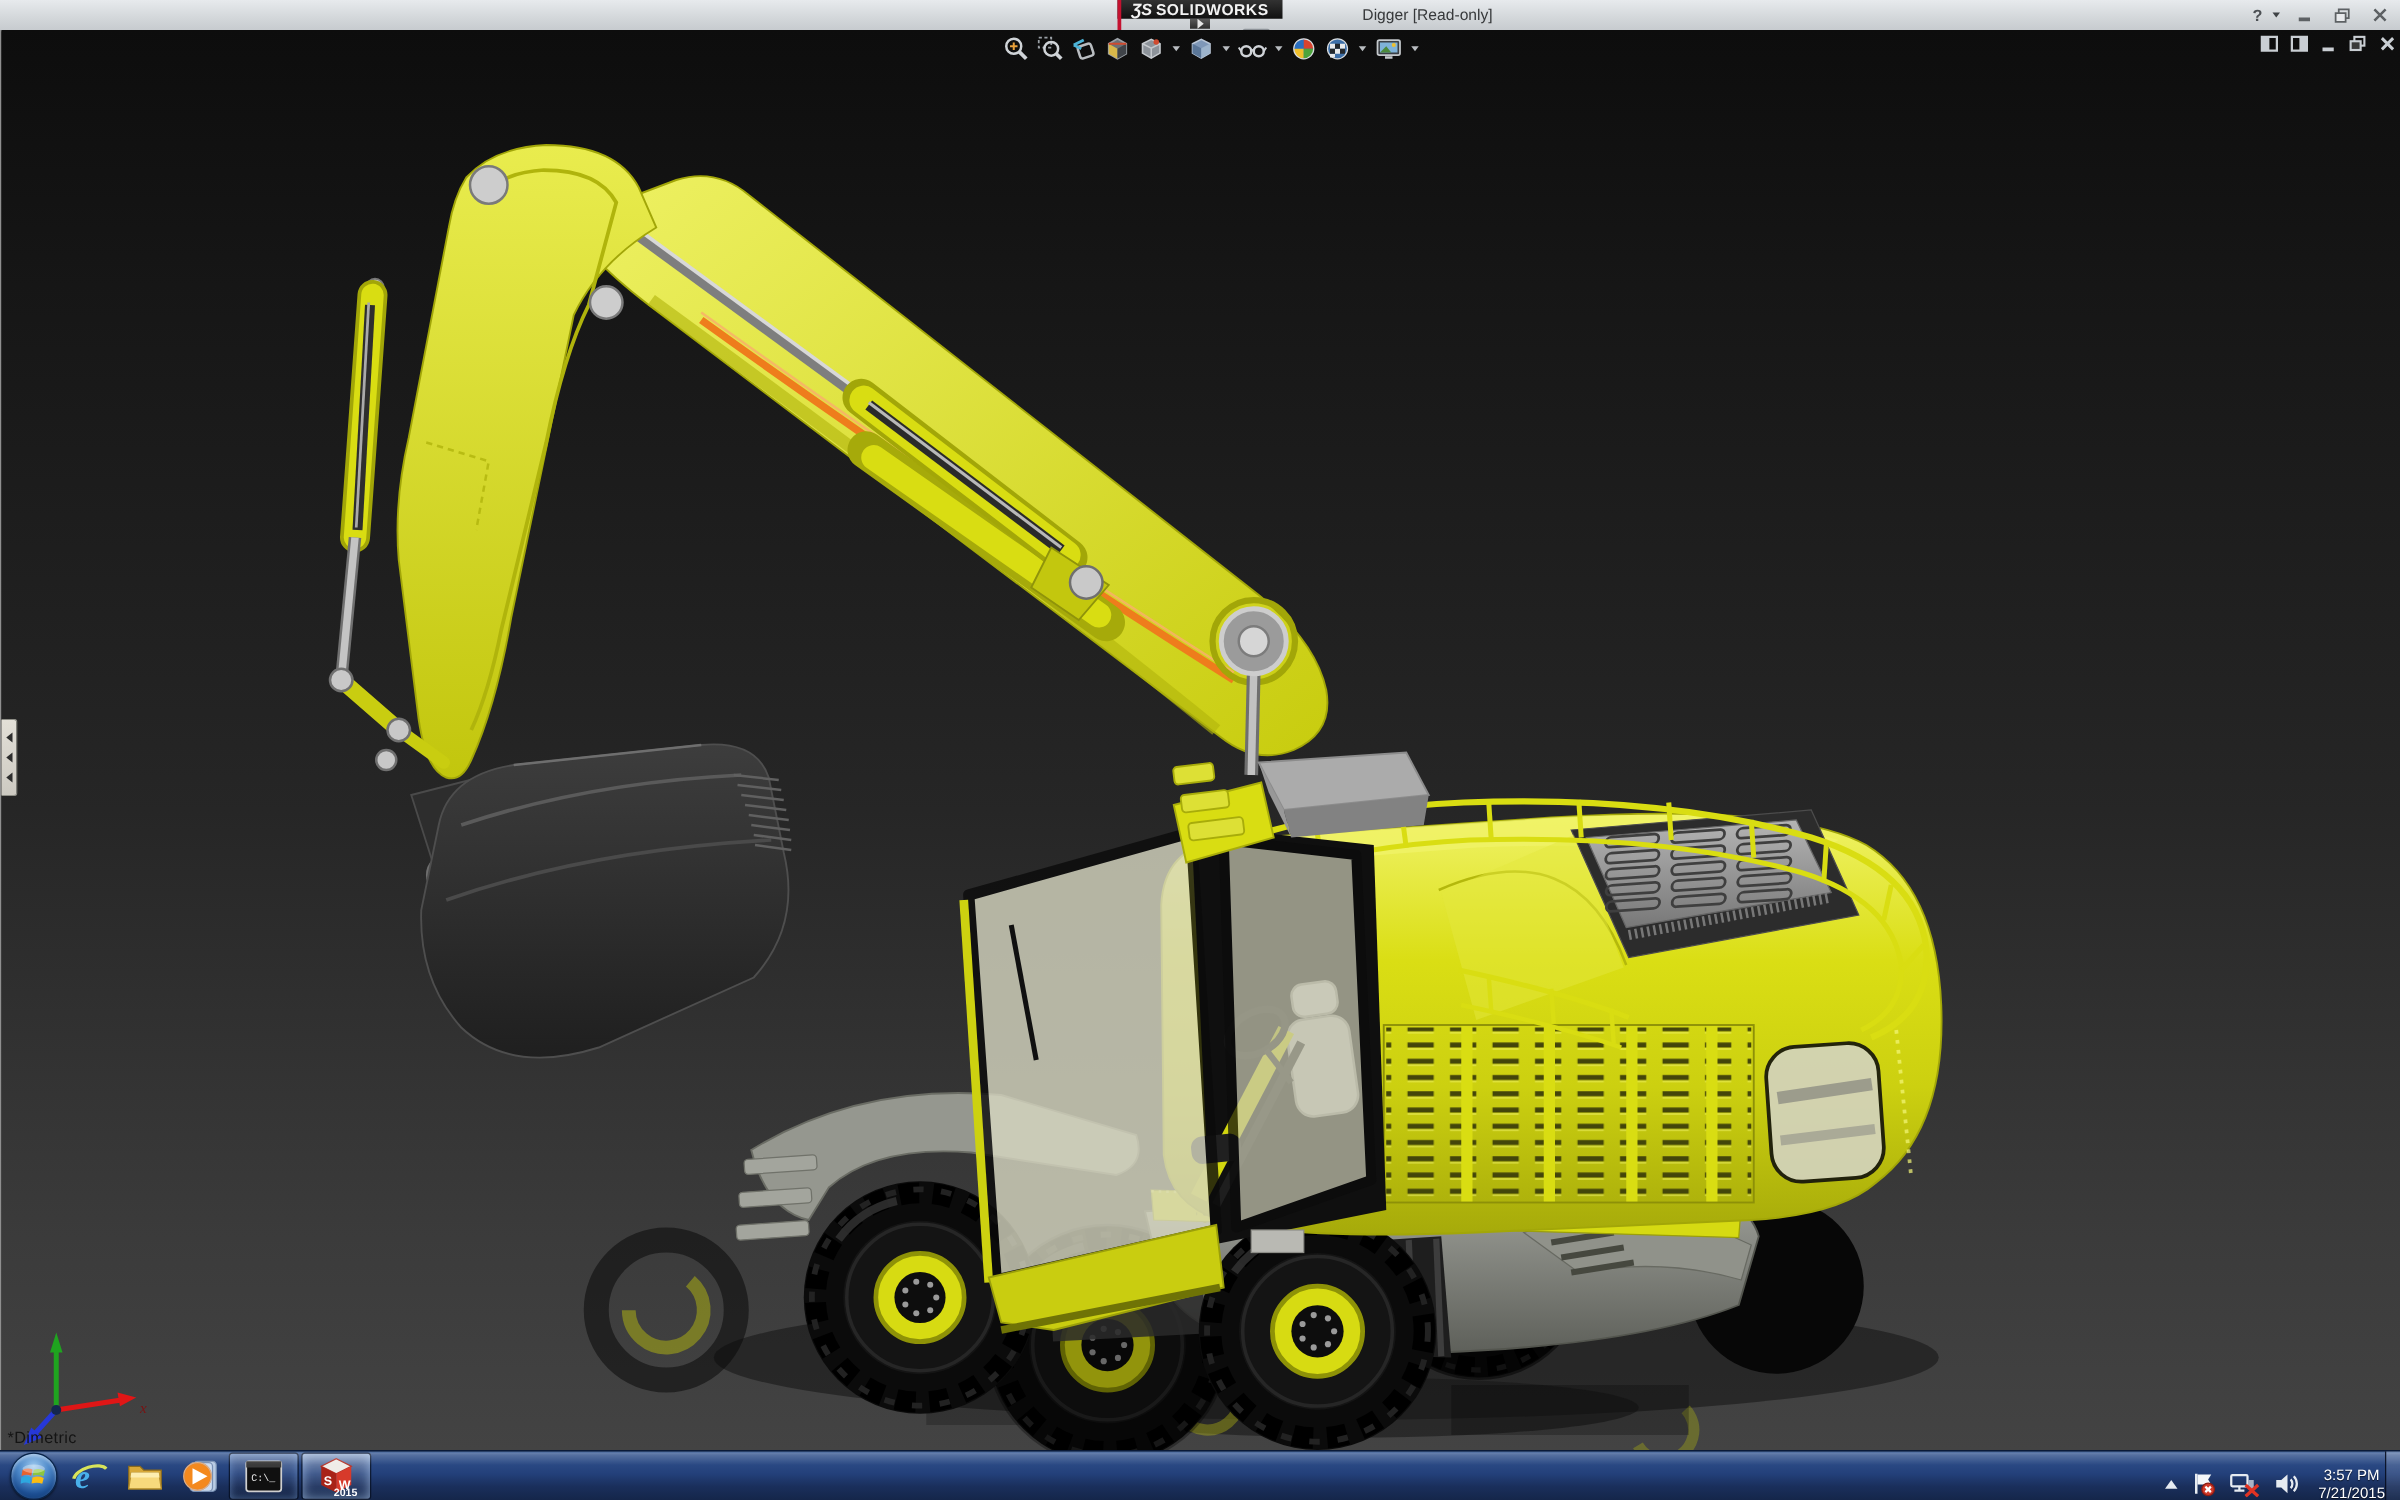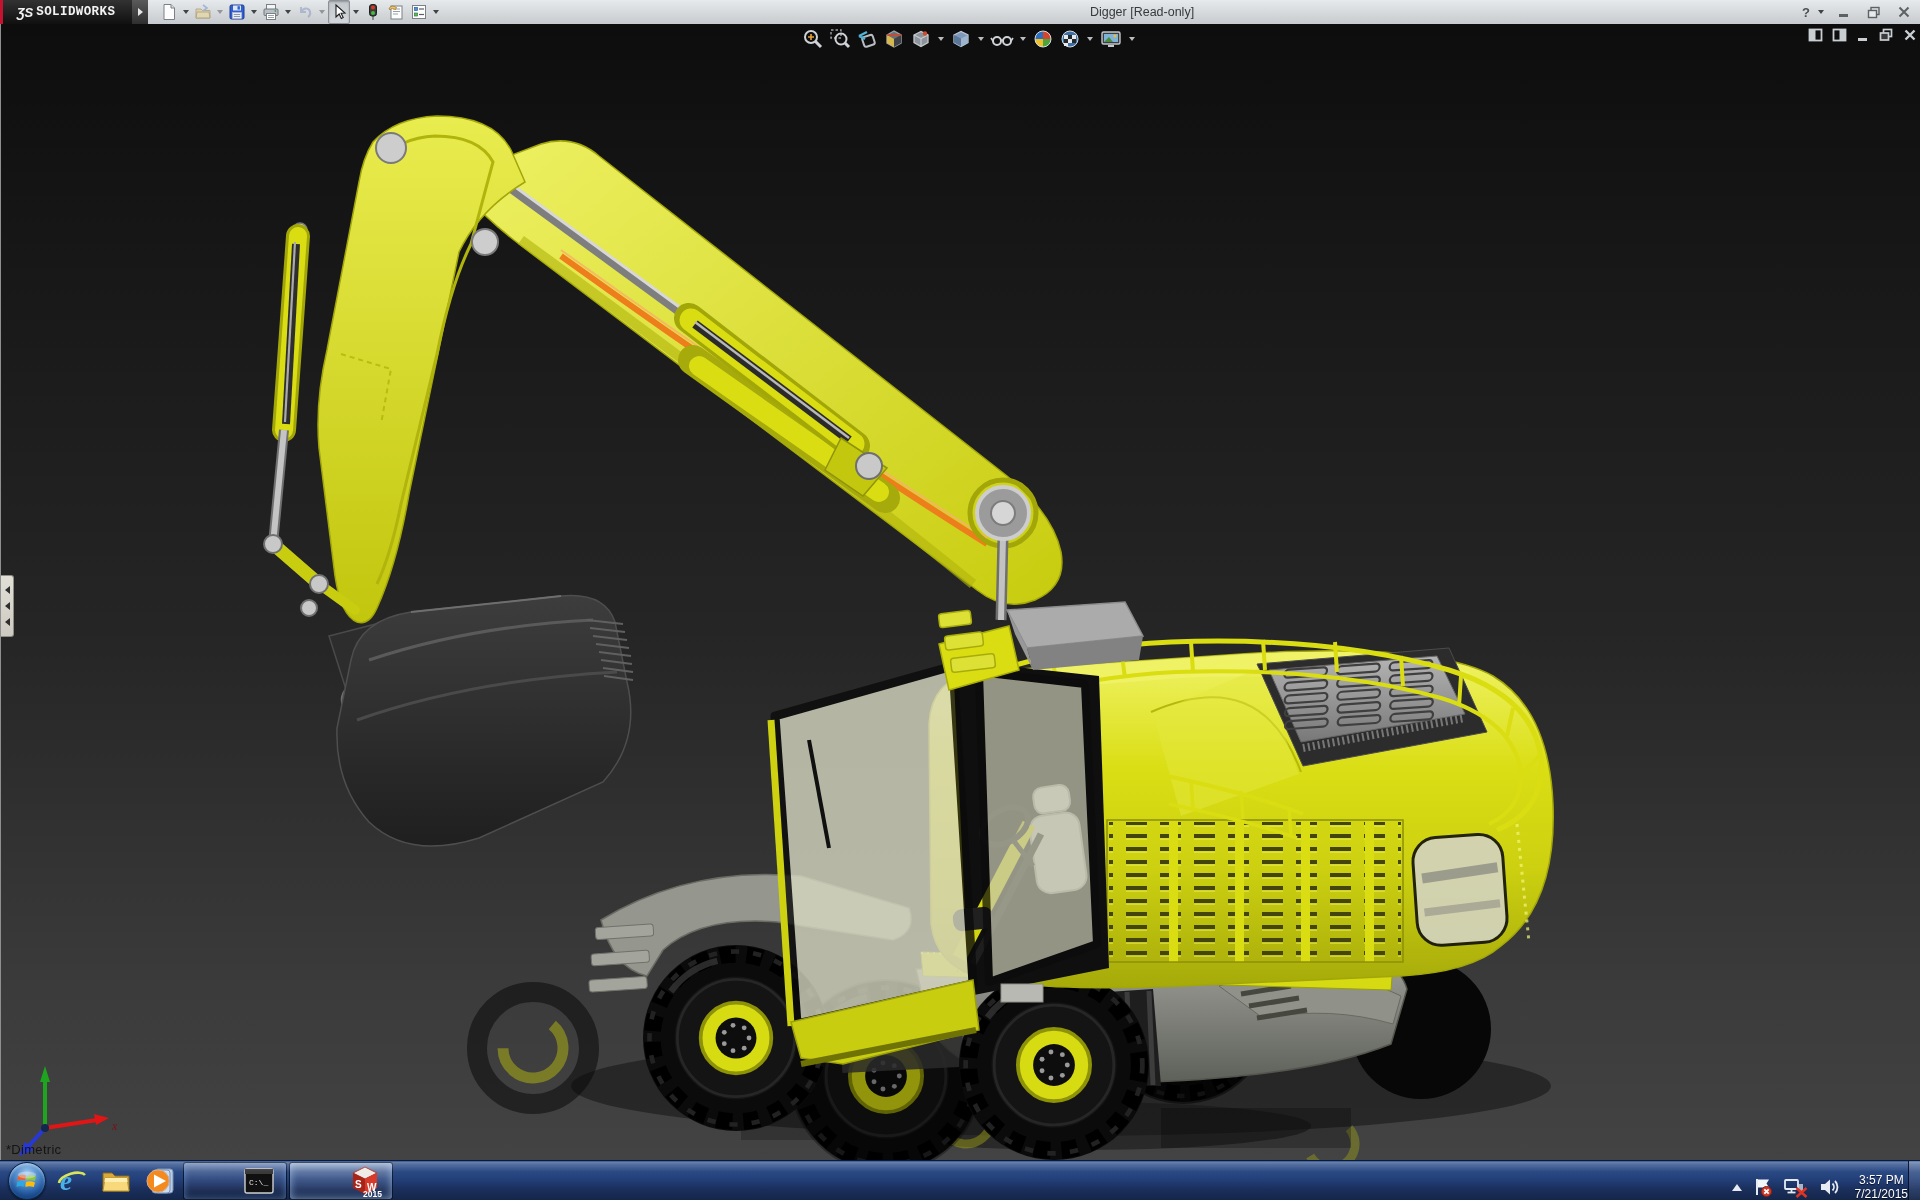--- a/index.html
+++ b/index.html
@@ -2,26 +2,26 @@
 <html><head>
 <meta charset="utf-8">
 <style>
   html,body{margin:0;padding:0;}
   body{width:1920px;height:1200px;position:relative;overflow:hidden;background:#000;
        font-family:"Liberation Sans",sans-serif;-webkit-font-smoothing:antialiased;}
 
   
   .titlebar{position:absolute;top:0;left:0;width:1920px;height:24px;
     background:linear-gradient(#e7eaed,#d3d7da 60%,#c7cbcf);border-bottom:1px solid #96999c;
-    display:flex;align-items:center;}
+    display:flex;align-items:center;flex-direction:column;}
   .logo-block{position:relative;width:132px;height:24px;background:linear-gradient(#323232,#101010);
     display:flex;align-items:center;justify-content:center;gap:3px;}
   .logo-block::before{content:"";position:absolute;left:0;top:0;width:3px;height:24px;background:#c41230;}
   .logo-glyph{color:#f3f3f3;font-weight:bold;font-style:italic;font-size:13px;}
-  .logo-text{color:#f3f3f3;font-weight:bold;font-size:12.5px;letter-spacing:.4px;font-family:Liberation Mono, monospace;}
+  .logo-text{color:#f3f3f3;font-weight:bold;font-size:12.5px;letter-spacing:.4px;}
   .menu-arrow{width:16px;height:24px;background:linear-gradient(#5a5a5a,#2e2e2e);
     display:flex;align-items:center;justify-content:center;cursor:pointer;}
   .menu-arrow i{width:0;height:0;border-left:5px solid #e6e6e6;border-top:4px solid transparent;border-bottom:4px solid transparent;}
   .tb-tools{display:flex;align-items:center;margin-left:10px;gap:1px;}
   .tbtn{height:22px;display:flex;align-items:center;padding:0 1px;border:1px solid transparent;border-radius:2px;}
   .tbtn svg{display:block;}
   .tbtn.pressed{background:linear-gradient(#c3c8cd,#d4d8dc);border:1px solid #8d9298;box-shadow:inset 0 1px 2px rgba(0,0,0,.25);}
   .tbtn.disabled{opacity:.45;}
   .caret{width:0;height:0;border-top:4px solid #3f4346;border-left:3.5px solid transparent;border-right:3.5px solid transparent;margin:0 2px;}
   .caret.dim{opacity:.45;}
@@ -59,21 +59,21 @@
     border-top:1px solid #0a1a38;display:flex;align-items:center;}
   .taskbar::before{content:"";position:absolute;left:0;top:1px;width:100%;height:10px;
     background:linear-gradient(rgba(255,255,255,.22),rgba(255,255,255,0));pointer-events:none;}
   .start-orb{position:relative;width:36px;height:36px;margin:2px 4px 2px 8px;border-radius:50%;
     background:radial-gradient(circle at 50% 28%,#9cc8ee 0%,#4a86c8 40%,#1c4e92 70%,#0e3264 100%);
     border:1px solid #0a2448;box-shadow:inset 0 2px 3px rgba(255,255,255,.5),0 1px 2px rgba(0,0,0,.6);
     display:flex;align-items:center;justify-content:center;}
   .tb-item{width:44px;height:40px;display:flex;align-items:center;justify-content:center;}
   .tb-open{width:54px;height:36px;margin:6px 1px;border:1px solid rgba(6,16,38,.85);border-radius:3px;
     background:linear-gradient(rgba(255,255,255,.28),rgba(255,255,255,.08) 45%,rgba(0,0,0,.14));
-    box-shadow:inset 0 0 7px rgba(150,195,255,.45);display:flex;align-items:center;justify-content:center;padding-left:48px;}
+    box-shadow:inset 0 0 7px rgba(150,195,255,.45);display:flex;align-items:center;justify-content:center;}
   .tb-open.bright{background:linear-gradient(rgba(255,255,255,.42),rgba(255,255,255,.14) 45%,rgba(20,40,80,.12));
     box-shadow:inset 0 0 9px rgba(190,220,255,.65);}
   .tray{position:absolute;right:12px;top:0;height:52px;display:flex;align-items:center;gap:9px;}
   .clock{color:#fff;font-size:12px;line-height:14px;text-align:center;text-shadow:0 1px 1px rgba(0,0,0,.7);margin-left:4px;}
   .show-desktop{position:absolute;right:0;top:0;width:11px;height:40px;border-left:1px solid rgba(5,12,30,.9);
     background:linear-gradient(rgba(255,255,255,.18),rgba(255,255,255,.04));}
 </style>
 </head>
 <body>
 

